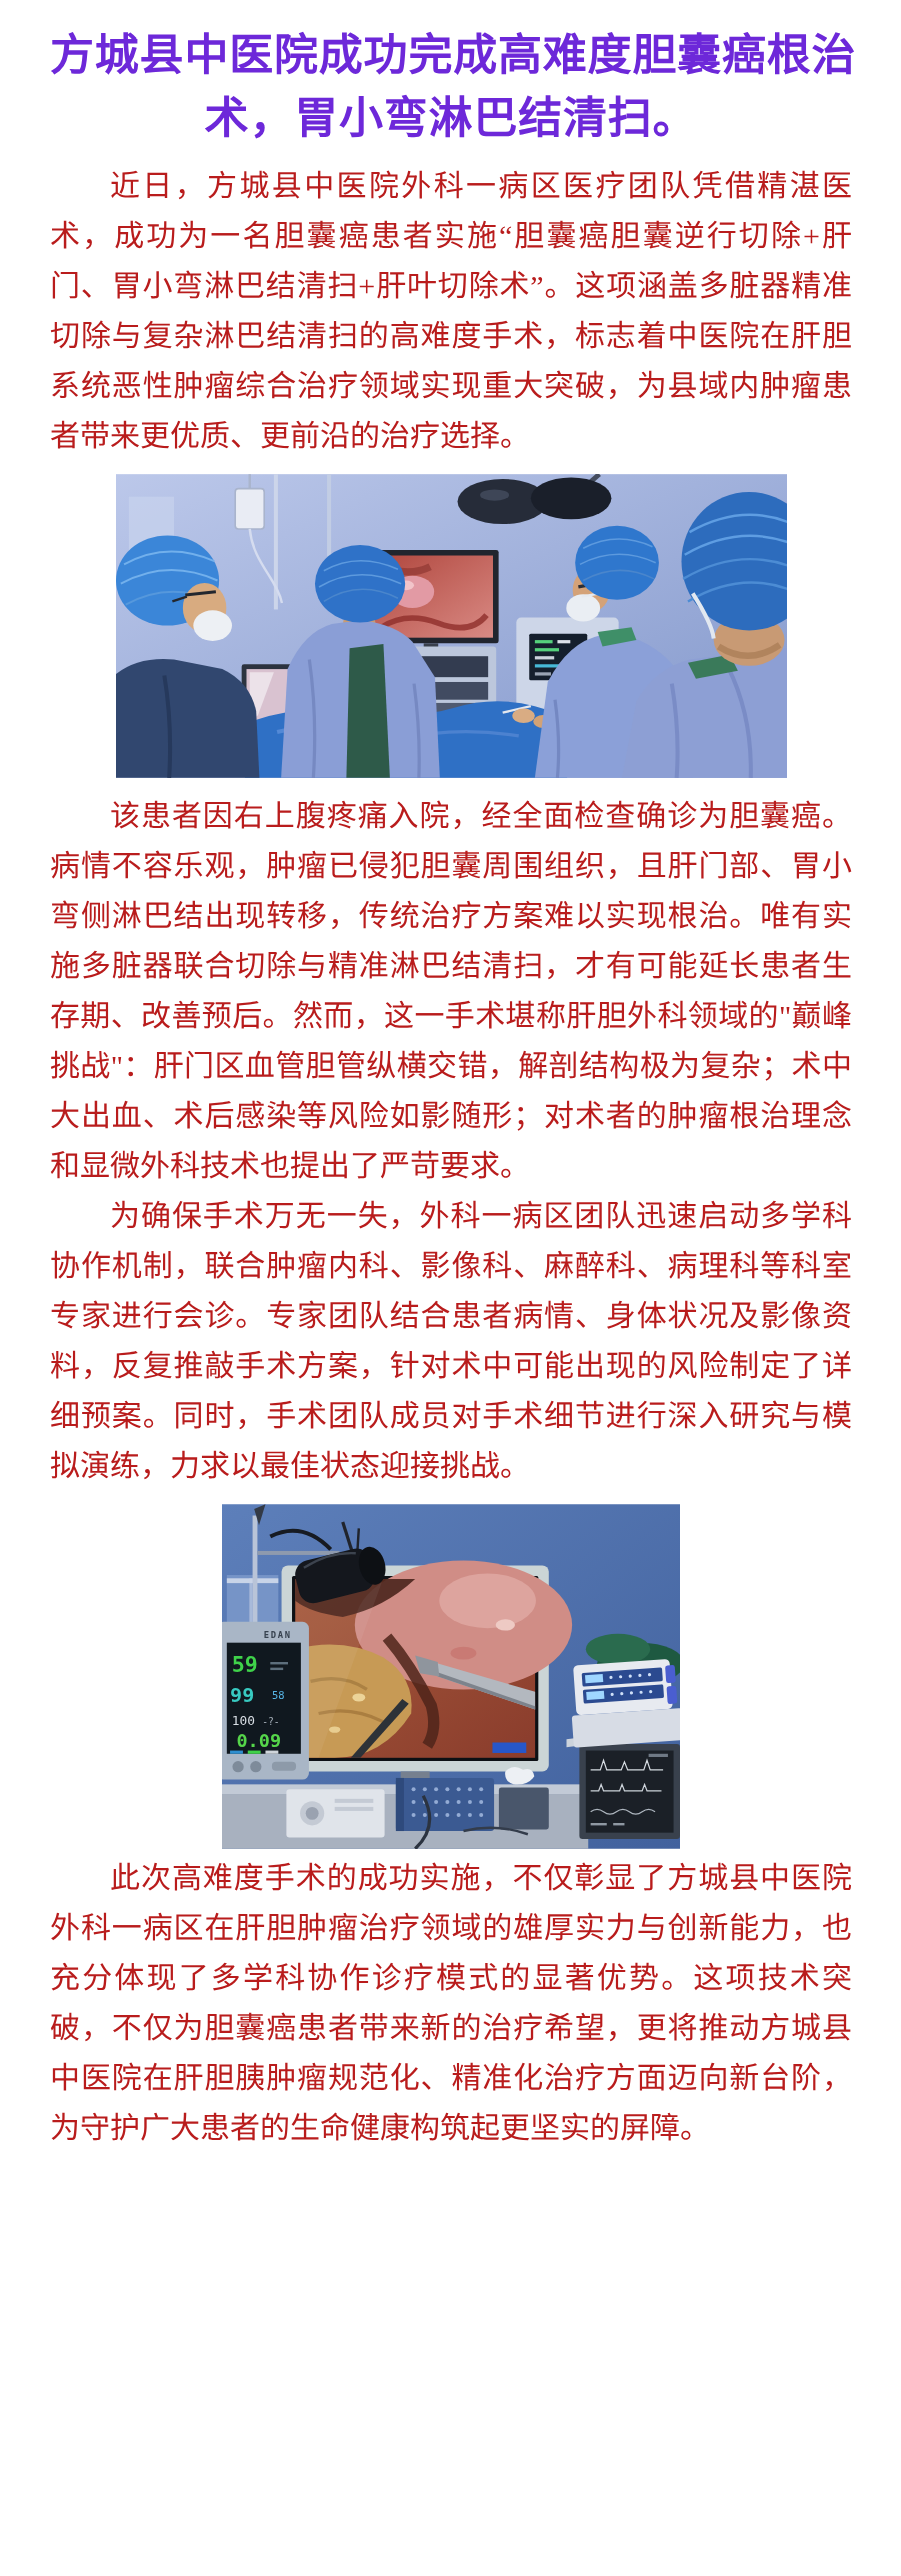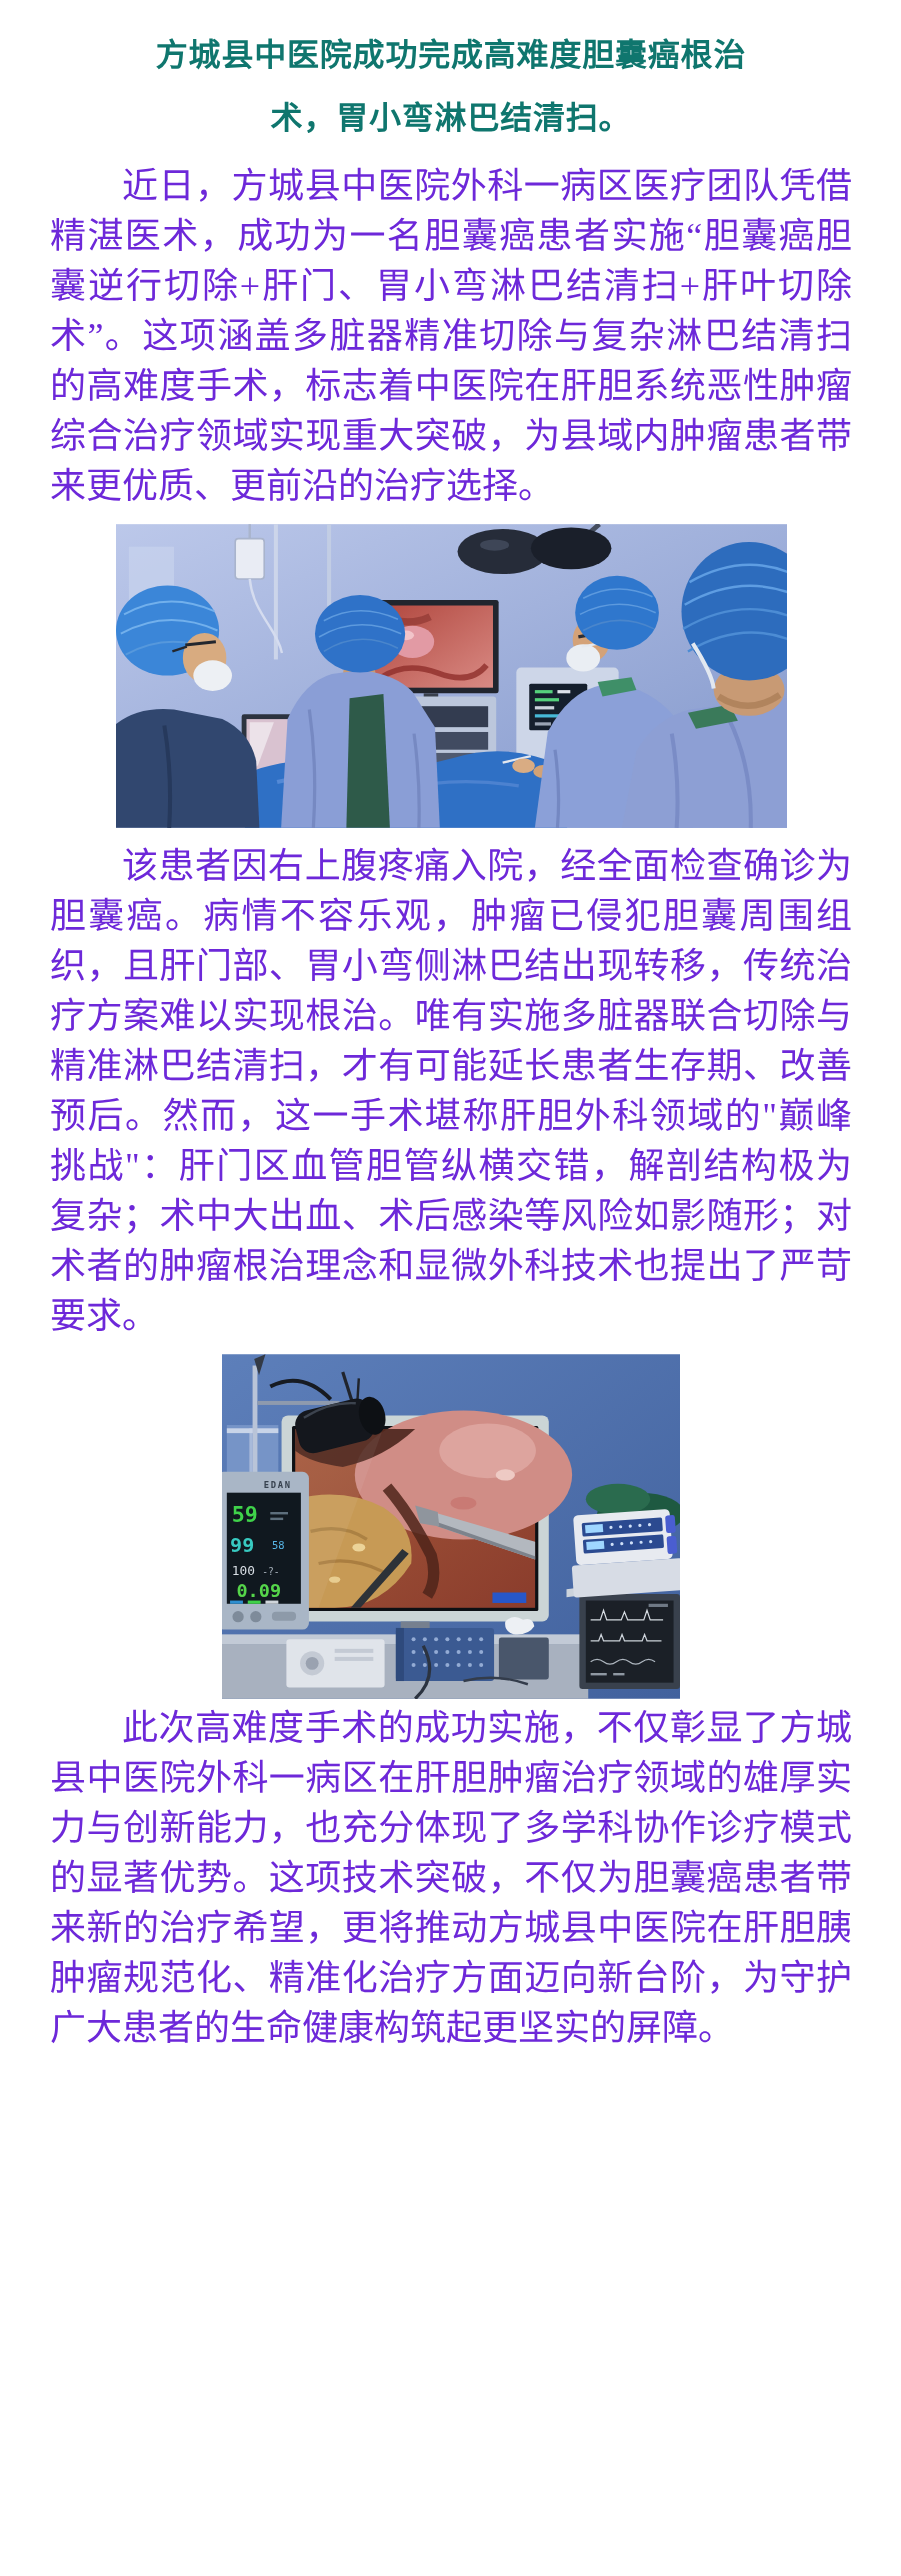--- a/index.html
+++ b/index.html
@@ -1,22 +1,22 @@
 <!DOCTYPE html>
 <html lang="zh-CN" style="font-size:13px"><head>
 <meta charset="utf-8">
 <style>
   html,body{margin:0;padding:0;background:#fff;}
   .page{width:902px;height:2576px;margin:0 auto;background:#ffffff;overflow:hidden;position:relative;
         font-family:"Liberation Serif","DejaVu Serif",serif;color:#0a0a0a;}
   .content{padding:0 50px;}
-  .title{margin:24px 0 0 0;font-weight:bold;font-size:32px;line-height:63px;text-align:center;
-         letter-spacing:0.8px;color:#0f766e;}
+  .title{margin:24px 0 0 0;font-weight:bold;font-size:44px;line-height:63px;text-align:center;
+         letter-spacing:0.8px;color:#6d28d9;}
   .title div{white-space:nowrap;}
-  p.body{margin:0;font-size:36px;line-height:50px;text-align:justify;text-indent:2em;color:#6d28d9;}
+  p.body{margin:0;font-size:30px;line-height:50px;text-align:justify;text-indent:2em;color:#b91c1c;}
   p.body.first{margin-top:11.3px;}
   figure{margin:13px auto;display:block;text-align:center;}
   figure.photo-2{margin:13px auto 4px auto;text-align:right;}
   figure svg{display:block;margin:0 auto;}
 </style>
 </head>
 <body>
 
 <div class="page">
   <div class="content">
@@ -156,20 +156,21 @@
           <path d="M12,162 Q66,132 124,158" stroke="#5698dc" stroke-width="2.5" fill="none"></path>
           <ellipse cx="110" cy="166" rx="27" ry="31" fill="#d8ab80"></ellipse>
           <line x1="86" y1="150" x2="124" y2="146" stroke="#23272e" stroke-width="4"></line>
           <line x1="88" y1="152" x2="70" y2="158" stroke="#23272e" stroke-width="3"></line>
           <ellipse cx="120" cy="188" rx="24" ry="19" fill="#edf0f4"></ellipse>
         </g>
       </svg>
     </figure>
 
     <p class="body">该患者因右上腹疼痛入院，经全面检查确诊为胆囊癌。病情不容乐观，肿瘤已侵犯胆囊周围组织，且肝门部、胃小弯侧淋巴结出现转移，传统治疗方案难以实现根治。唯有实施多脏器联合切除与精准淋巴结清扫，才有可能延长患者生存期、改善预后。然而，这一手术堪称肝胆外科领域的"巅峰挑战"：肝门区血管胆管纵横交错，解剖结构极为复杂；术中大出血、术后感染等风险如影随形；对术者的肿瘤根治理念和显微外科技术也提出了严苛要求。</p>
+    <p class="body">为确保手术万无一失，外科一病区团队迅速启动多学科协作机制，联合肿瘤内科、影像科、麻醉科、病理科等科室专家进行会诊。专家团队结合患者病情、身体状况及影像资料，反复推敲手术方案，针对术中可能出现的风险制定了详细预案。同时，手术团队成员对手术细节进行深入研究与模拟演练，力求以最佳状态迎接挑战。</p>
 
     <figure class="photo-2" aria-label="腹腔镜手术显示屏特写与监护、麻醉设备">
       <svg viewBox="0 0 569 428" width="458" height="345" role="img">
         <defs>
           <linearGradient id="wall2" x1="0" y1="0" x2="1" y2="1">
             <stop offset="0" stop-color="#5d7fba"></stop>
               <stop offset="1" stop-color="#41619d"></stop>
           </linearGradient>
           <linearGradient id="scr2" x1="0" y1="0" x2="1" y2="1">
             <stop offset="0" stop-color="#a65a3c"></stop>

